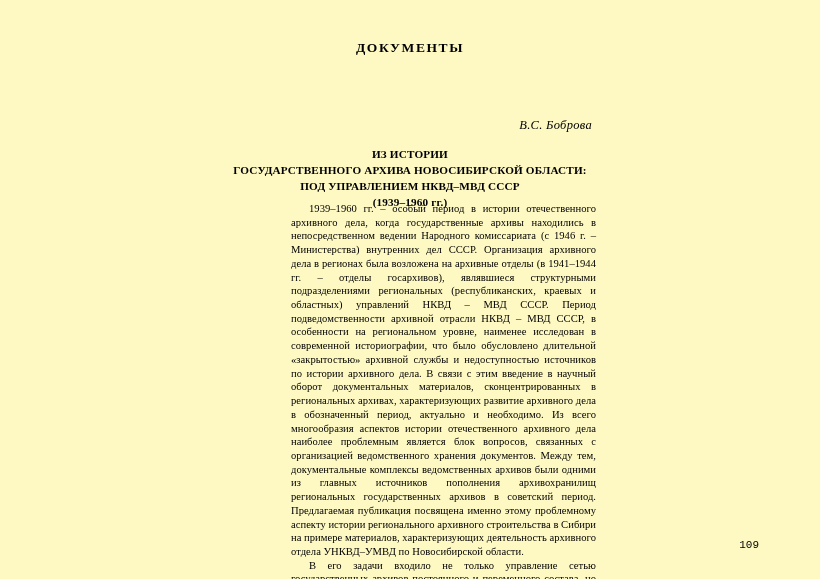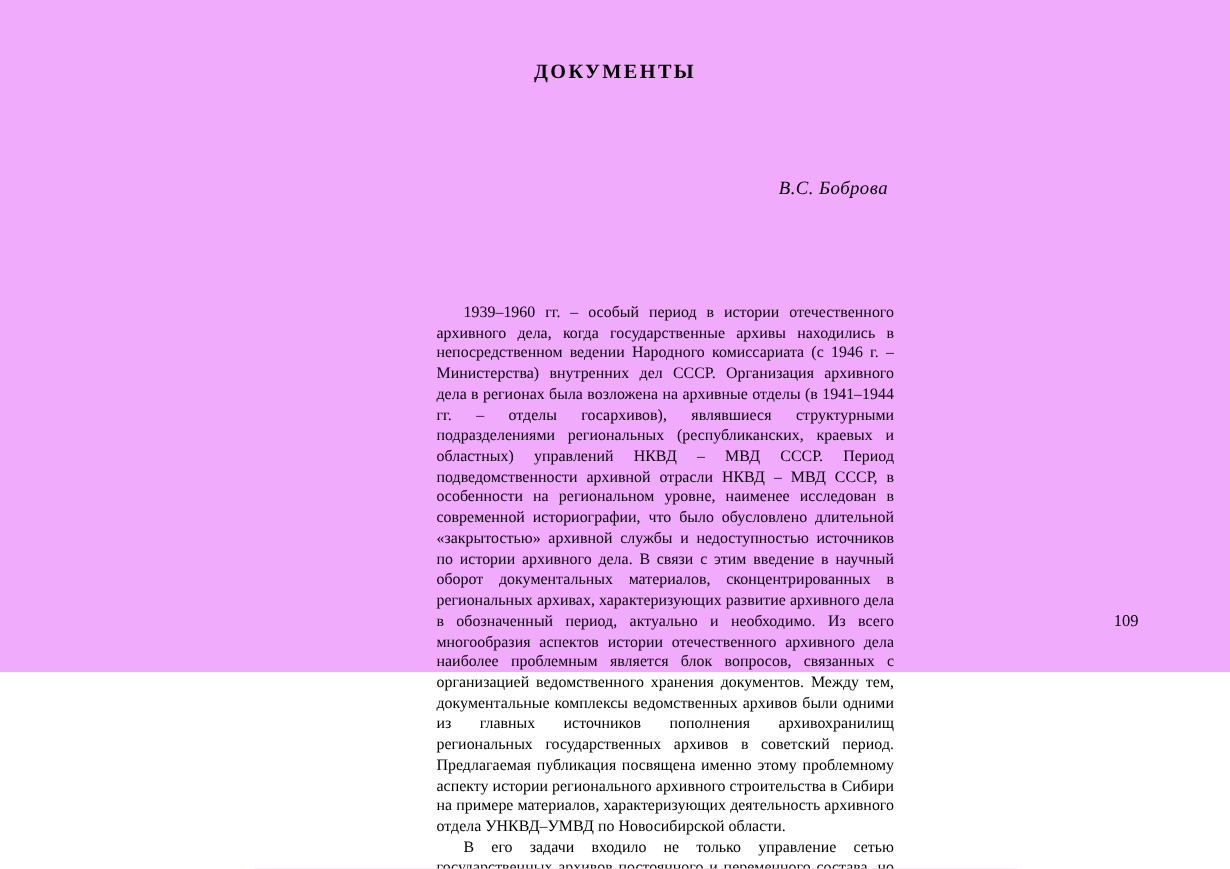--- a/index.html
+++ b/index.html
@@ -13,22 +13,22 @@
     position: relative;
     font-family: "Liberation Serif", serif;
     color: #000000;
     overflow: hidden;
   }
   .page {
     position: absolute;
     left: 0;
     top: 0;
     width: 820px;
-    height: 448px;
-    background: #f0abfc;
+    height: 579px;
+    background: #fef9c3;
   }
   .section-title {
     position: absolute;
     left: 0;
     top: 40px;
     width: 820px;
     text-align: center;
     font-size: 13.5px;
     font-weight: bold;
     letter-spacing: 1.6px;
@@ -72,33 +72,39 @@
   .body-text p {
     margin: 0;
     text-indent: 18px;
     font-family: Liberation Serif, serif;
   }
   .page-number {
     position: absolute;
     right: 61px;
     bottom: 28px;
     font-size: 11px;
-    font-family: Liberation Serif, serif;
+    font-family: Liberation Mono, monospace;
     text-align: center;
   }
 </style>
 </head>
 <body>
 
 <div class="page">
 
   <div class="section-title">ДОКУМЕНТЫ</div>
 
   <div class="author">В.С. Боброва</div>
 
+  <div class="article-title">
+    <div>ИЗ ИСТОРИИ</div>
+    <div>ГОСУДАРСТВЕННОГО АРХИВА НОВОСИБИРСКОЙ ОБЛАСТИ:</div>
+    <div>ПОД УПРАВЛЕНИЕМ НКВД–МВД СССР</div>
+    <div>(1939–1960 гг.)</div>
+  </div>
 
   <div class="body-text">
     <p>1939–1960 гг. – особый период в истории отечественного архивного дела, когда государственные архивы находились в непосредственном ведении Народного комиссариата (с 1946 г. – Министерства) внутренних дел СССР. Организация архивного дела в регионах была возложена на архивные отделы (в 1941–1944 гг. – отделы госархивов), являвшиеся структурными подразделениями региональных (республиканских, краевых и областных) управлений НКВД – МВД СССР. Период подведомственности архивной отрасли НКВД – МВД СССР, в особенности на региональном уровне, наименее исследован в современной историографии, что было обусловлено длительной «закрытостью» архивной службы и недоступностью источников по истории архивного дела. В связи с этим введение в научный оборот документальных материалов, сконцентрированных в региональных архивах, характеризующих развитие архивного дела в обозначенный период, актуально и необходимо. Из всего многообразия аспектов истории отечественного архивного дела наиболее проблемным является блок вопросов, связанных с организацией ведомственного хранения документов. Между тем, документальные комплексы ведомственных архивов были одними из главных источников пополнения архивохранилищ региональных государственных архивов в советский период. Предлагаемая публикация посвящена именно этому проблемному аспекту истории регионального архивного строительства в Сибири на примере материалов, характеризующих деятельность архивного отдела УНКВД–УМВД по Новосибирской области.</p>
     <p>В его задачи входило не только управление сетью государственных архивов постоянного и переменного состава, но также установление контроля над хранением документальных материалов в учреждениях, организациях и на предприятиях региона и организация ведомственных архивов. Эта работа не прекращалась в трудные годы Великой Отечественной войны (№ 3, 4), однако только в послевоенные годы деятельность региональ-</p>
   </div>
 
   <div class="page-number">109</div>
 
 </div>
 

